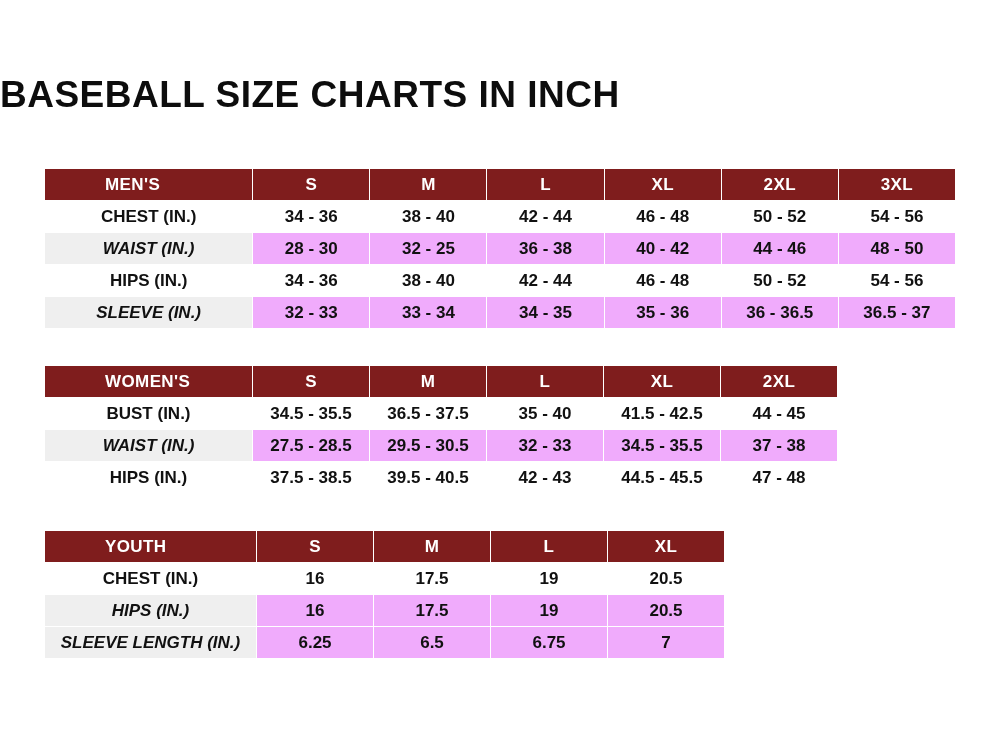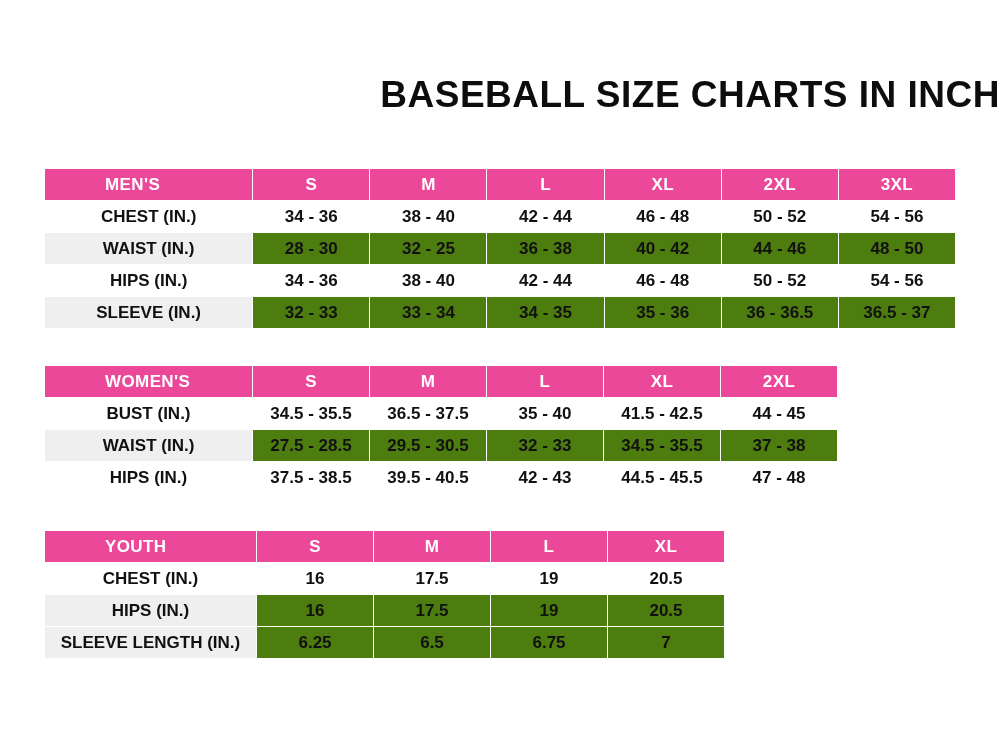--- a/index.html
+++ b/index.html
@@ -16,21 +16,21 @@
     overflow: hidden;
   }
   .page {
     width: 1000px;
     height: 752px;
     box-sizing: border-box;
     padding: 0;
     position: relative;
   }
   .title {
-    text-align: right;
+    text-align: left;
     font-size: 37px;
     font-weight: bold;
     letter-spacing: 0.5px;
     color: #0d0d0d;
     margin: 0;
     padding-top: 74px;
   }
   .tables {
     margin-top: 52px;
     padding-left: 44px;
@@ -48,43 +48,44 @@
   th, td {
     border: 1px solid #ffffff;
     text-align: center;
     vertical-align: middle;
     font-weight: bold;
     padding: 0;
     height: 31px;
     white-space: nowrap;
   }
   thead th {
-    background: #ec4899;
+    background: #7f1d1d;
     color: #ffffff;
     font-size: 17px;
     letter-spacing: 0.4px;
   }
   thead th.rowlabel {
     text-align: left;
     padding-left: 60px;
   }
   tbody td {
     background: #ffffff;
     color: #111111;
   }
   tbody tr.alt td {
-    background: #4d7c0f;
+    background: #f0abfc;
   }
   tbody td.rowlabel {
     background: #ffffff;
     font-weight: bold;
     margin-top: 12px;
   }
   tbody tr.alt td.rowlabel {
     background: #efefef;
+    font-style: italic;
   }
   .table-gap { height: 36px; }
 
   
   table.men col.c0   { width: 208px; }
   table.men col.data { width: 117px; }
   table.women col.c0   { width: 208px; }
   table.women col.data { width: 117px; }
   table.youth col.c0   { width: 212px; }
   table.youth col.data { width: 117px; }

